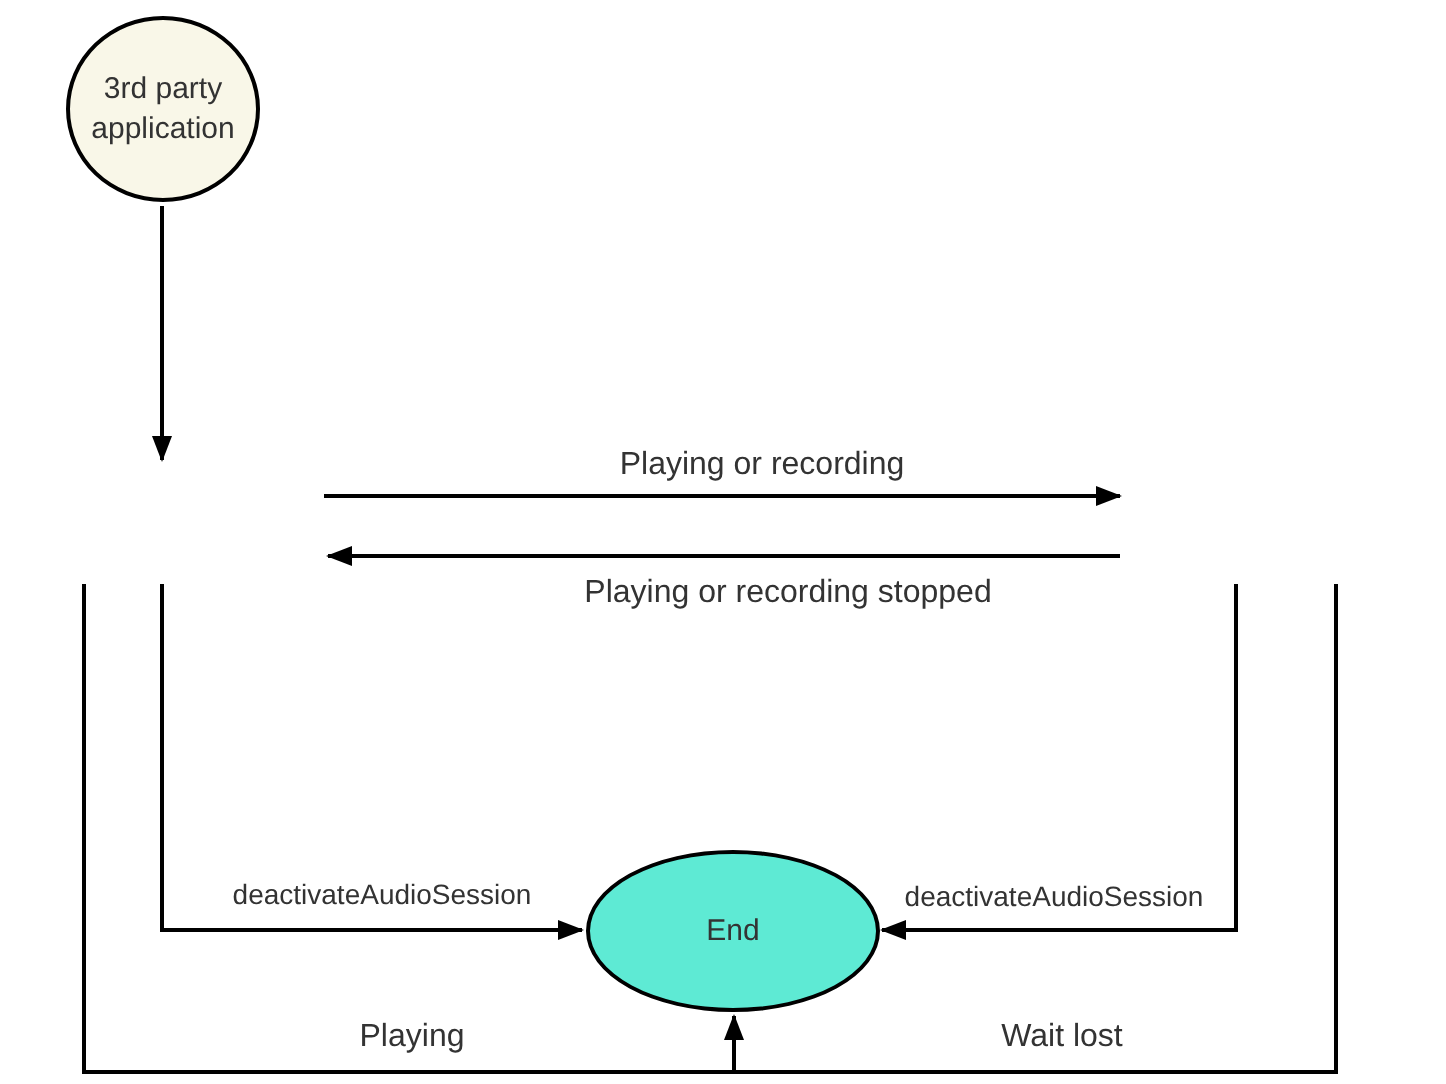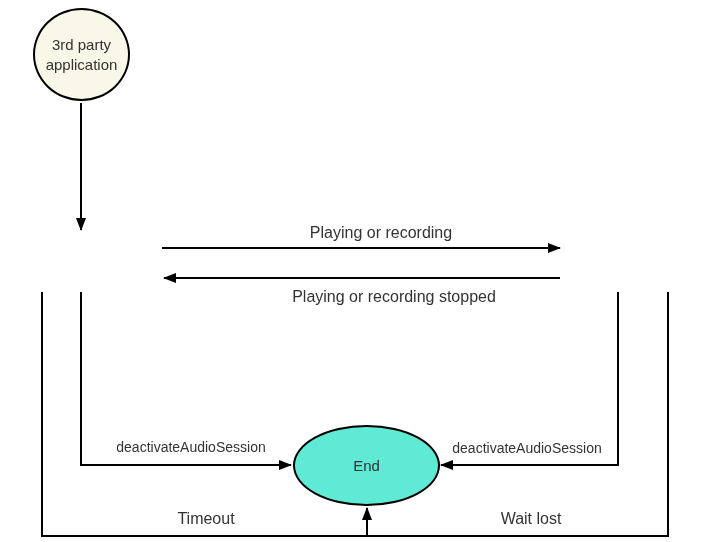--- a/index.html
+++ b/index.html
@@ -74,16 +74,16 @@
 
 
   <div id="label-playing" class="edge-label edge-label--lg ctr">Playing or recording</div>
 
   <div id="label-stopped" class="edge-label edge-label--lg ctr">Playing or recording stopped</div>
 
   <div id="label-deact-left" class="edge-label edge-label--sm ctr">deactivateAudioSession</div>
 
   <div id="label-deact-right" class="edge-label edge-label--sm ctr">deactivateAudioSession</div>
 
-  <div id="label-timeout" class="edge-label edge-label--lg ctr">Timeout</div>
+  <div id="label-timeout" class="edge-label edge-label--lg ctr">Playing</div>
 
   <div id="label-focus-lost" class="edge-label edge-label--lg ctr">Wait lost</div>
 </div>
 
 </body></html>

